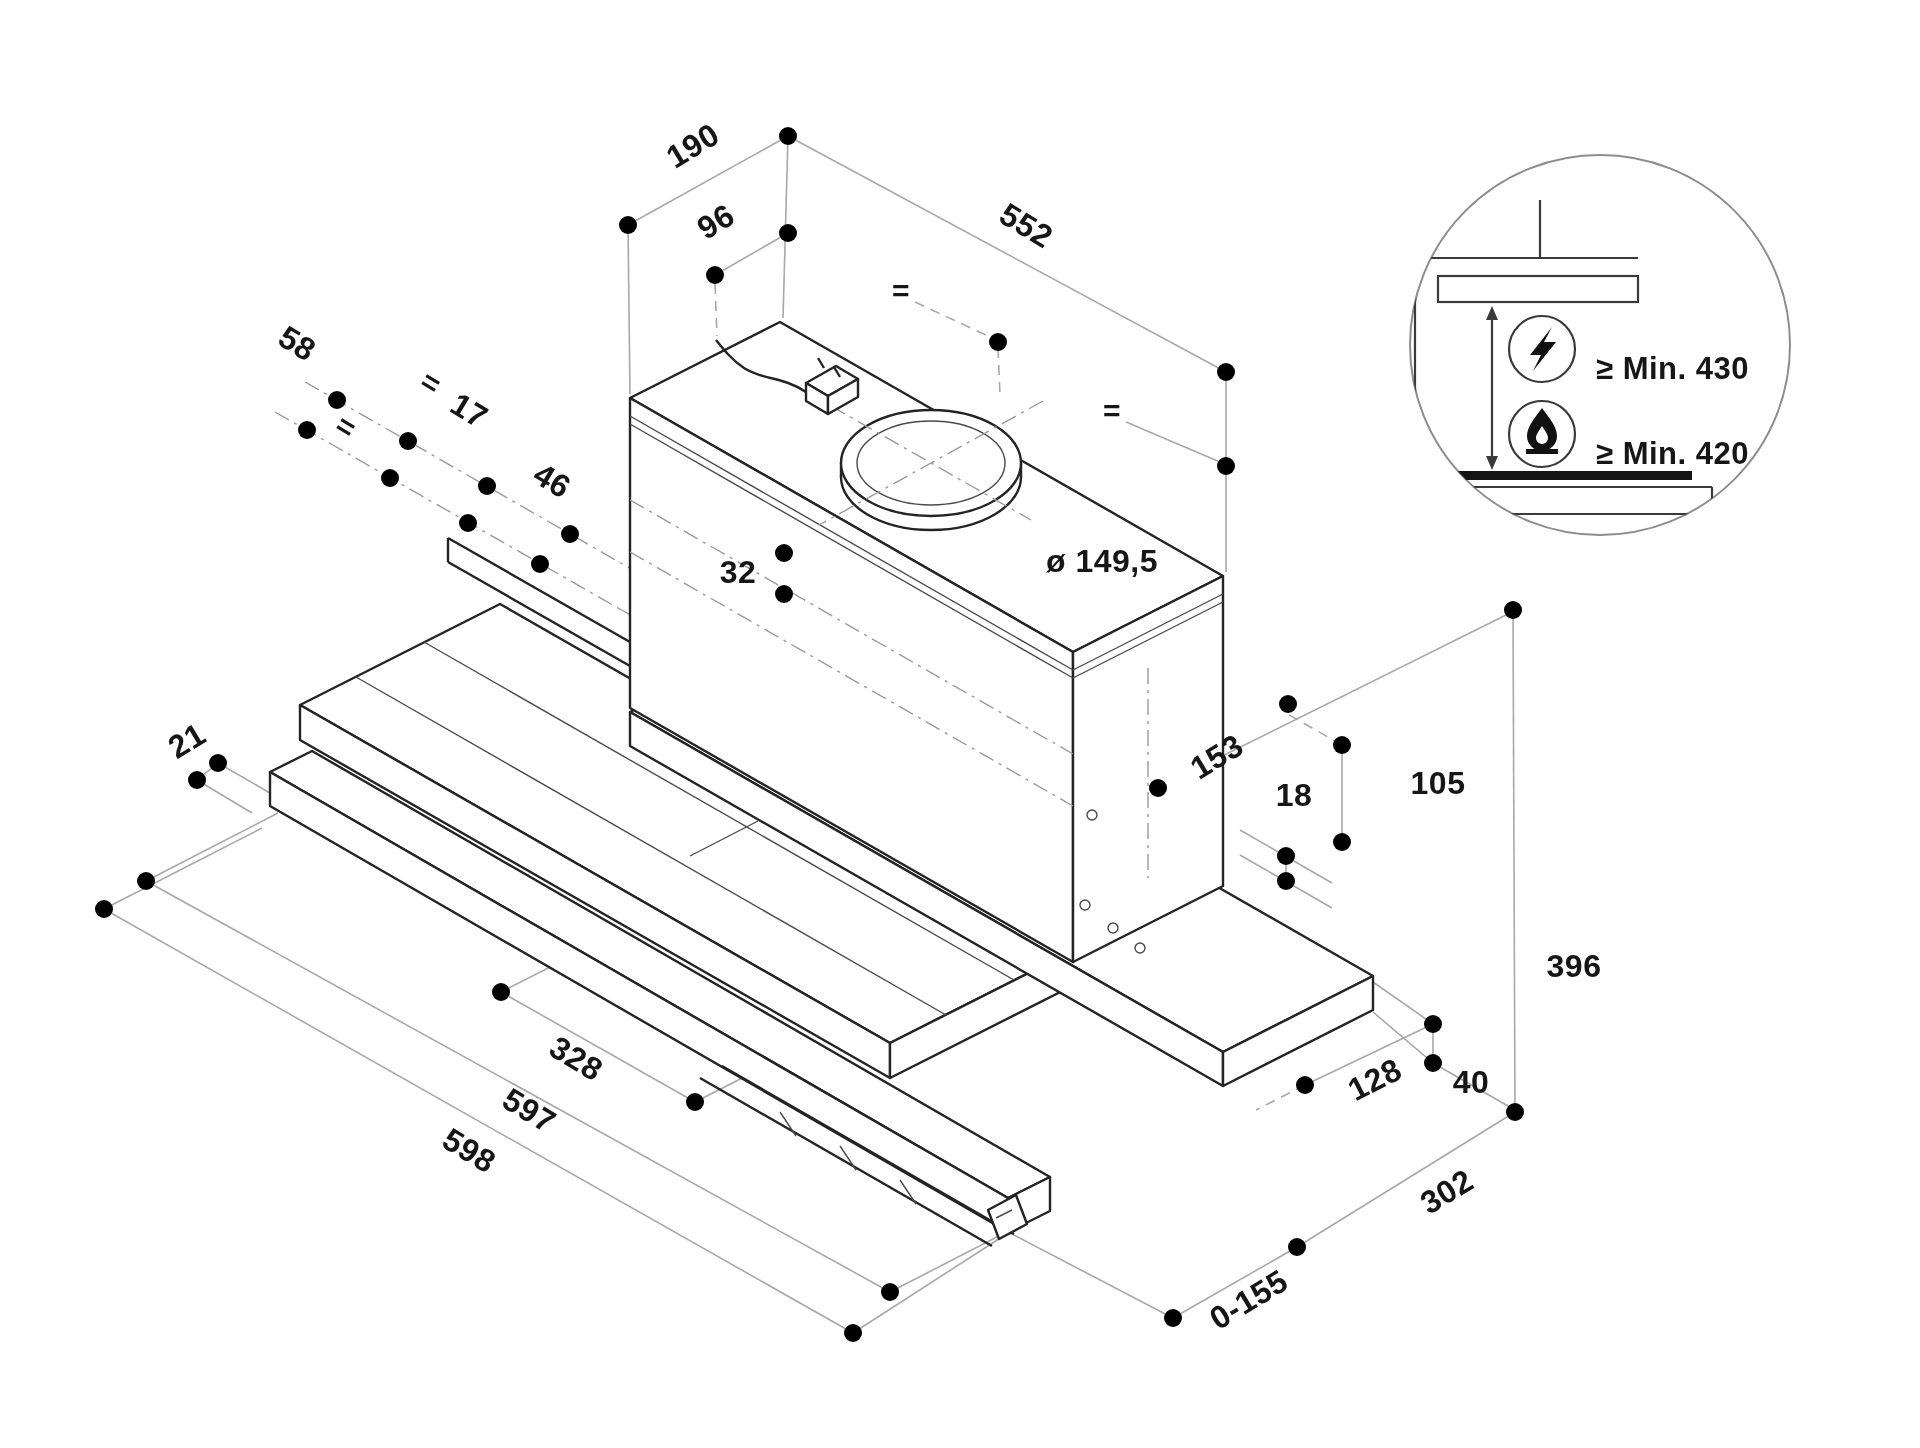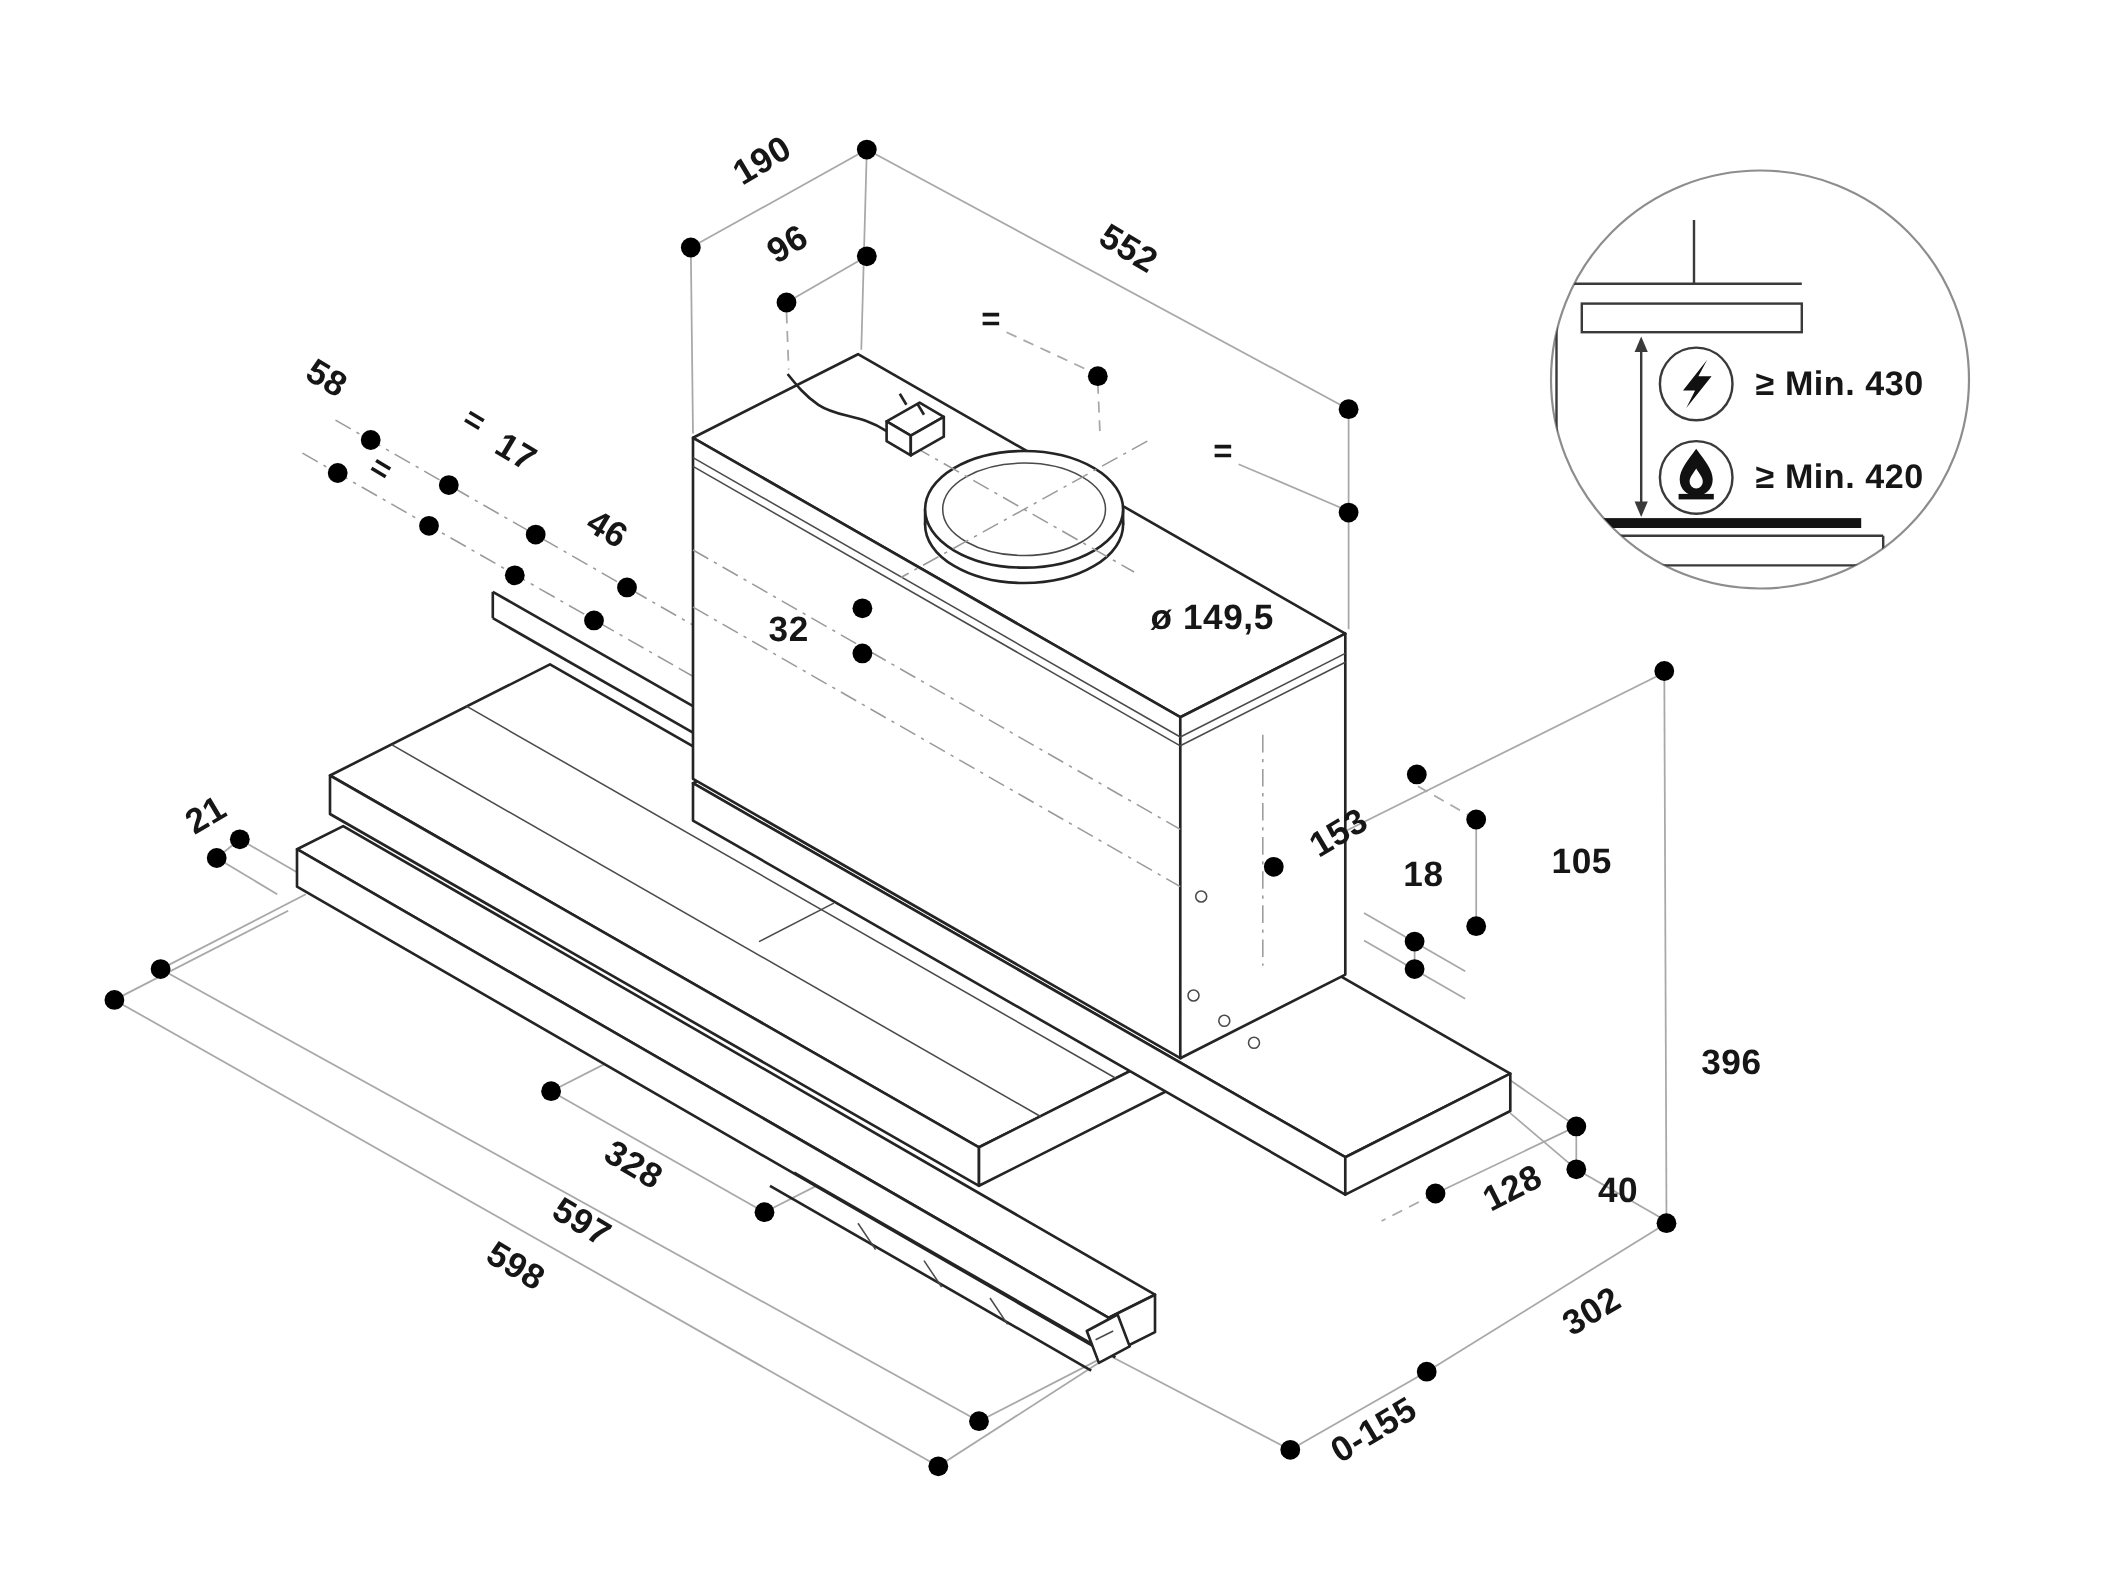--- a/index.html
+++ b/index.html
@@ -3,21 +3,21 @@
 <meta charset="utf-8">
 <style>
   html,body{margin:0;padding:0;background:#ffffff;}
   #stage{position:relative;width:1920px;height:1448px;background:#ffffff;overflow:hidden;
          font-family:"Liberation Sans",sans-serif;}
   #stage svg{position:absolute;left:0;top:0;}
   .lbl{position:absolute;font:700 32px "Liberation Sans",sans-serif;color:#161616;
        white-space:nowrap;transform:translate(-50%,-50%) rotate(var(--r,0deg));
        letter-spacing:.5px;}
   .eq{font-size:30px;}
-  .inset-lbl{font-size:31px;transform:translate(0,-50%);}
+  .inset-lbl{font-size:31px;transform:translate(0,-50%);margin-top:20px;}
   
   .obj{stroke:#242424;stroke-width:2.4;fill:none;stroke-linejoin:round;}
   .objf{stroke:#242424;stroke-width:2.4;fill:#ffffff;stroke-linejoin:round;}
   .thin{stroke:#4a4a4a;stroke-width:1.4;fill:none;}
   .dim{stroke:#a8a8a8;stroke-width:1.6;fill:none;}
   .dimd{stroke:#a8a8a8;stroke-width:1.6;fill:none;stroke-dasharray:10 7;}
   .cl{stroke:#9a9a9a;stroke-width:1.4;fill:none;stroke-dasharray:16 6 3 6;}
   .dot{fill:#000000;stroke:none;}
   .ins{stroke:#8d8d8d;stroke-width:2;fill:none;}
   .insd{stroke:#3a3a3a;stroke-width:2.2;fill:none;}
@@ -241,21 +241,21 @@
   <div class="lbl" style="left:693px;top:146px;--r:-31deg">190</div>
   <div class="lbl" style="left:1026px;top:226px;--r:31deg">552</div>
   <div class="lbl" style="left:716px;top:222px;--r:-31deg">96</div>
   <div class="lbl eq" style="left:901px;top:291px">=</div>
   <div class="lbl eq" style="left:1112px;top:411px">=</div>
   <div class="lbl" style="left:297px;top:344px;--r:31deg">58</div>
   <div class="lbl eq" style="left:431px;top:383px;--r:31deg">=</div>
   <div class="lbl" style="left:469px;top:411px;--r:31deg">17</div>
   <div class="lbl eq" style="left:346px;top:427px;--r:31deg">=</div>
   <div class="lbl" style="left:552px;top:481px;--r:31deg">46</div>
-  <div class="lbl" style="left:717px;top:572px">32</div>
+  <div class="lbl" style="left:738px;top:572px">32</div>
   <div class="lbl" style="left:1102px;top:561px">ø 149,5</div>
   <div class="lbl" style="left:1217px;top:757px;--r:-31deg">153</div>
   <div class="lbl" style="left:1438px;top:783px">105</div>
   <div class="lbl" style="left:1294px;top:795px">18</div>
   <div class="lbl" style="left:1574px;top:966px">396</div>
   <div class="lbl" style="left:1471px;top:1082px">40</div>
   <div class="lbl" style="left:1375px;top:1080px;--r:-27deg">128</div>
   <div class="lbl" style="left:1447px;top:1192px;--r:-31deg">302</div>
   <div class="lbl" style="left:1249px;top:1300px;--r:-31deg">0-155</div>
   <div class="lbl" style="left:576px;top:1059px;--r:31deg">328</div>

